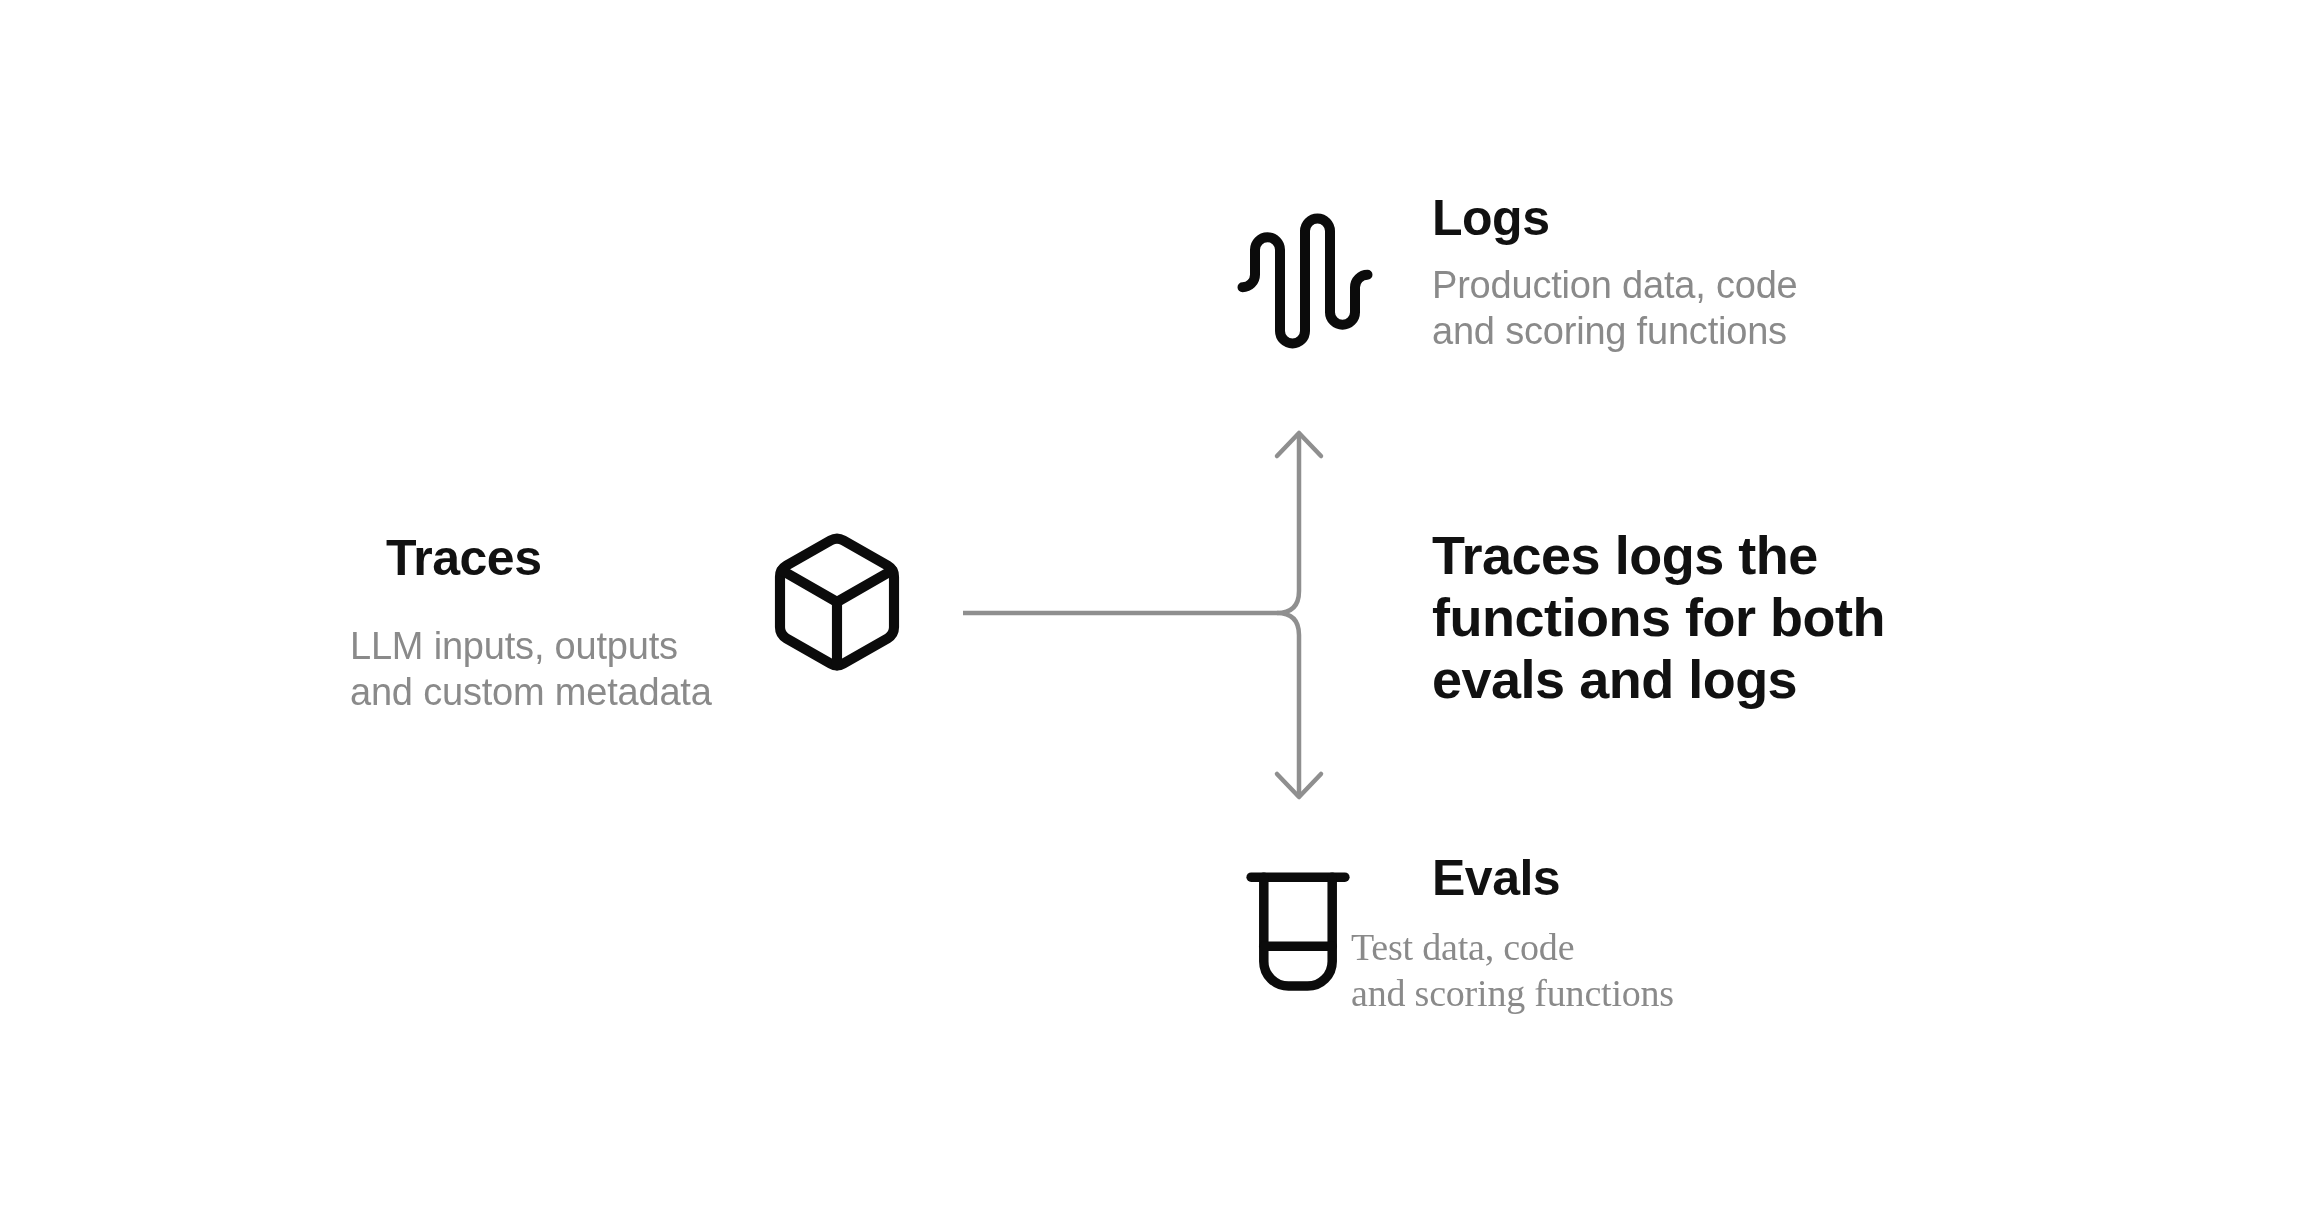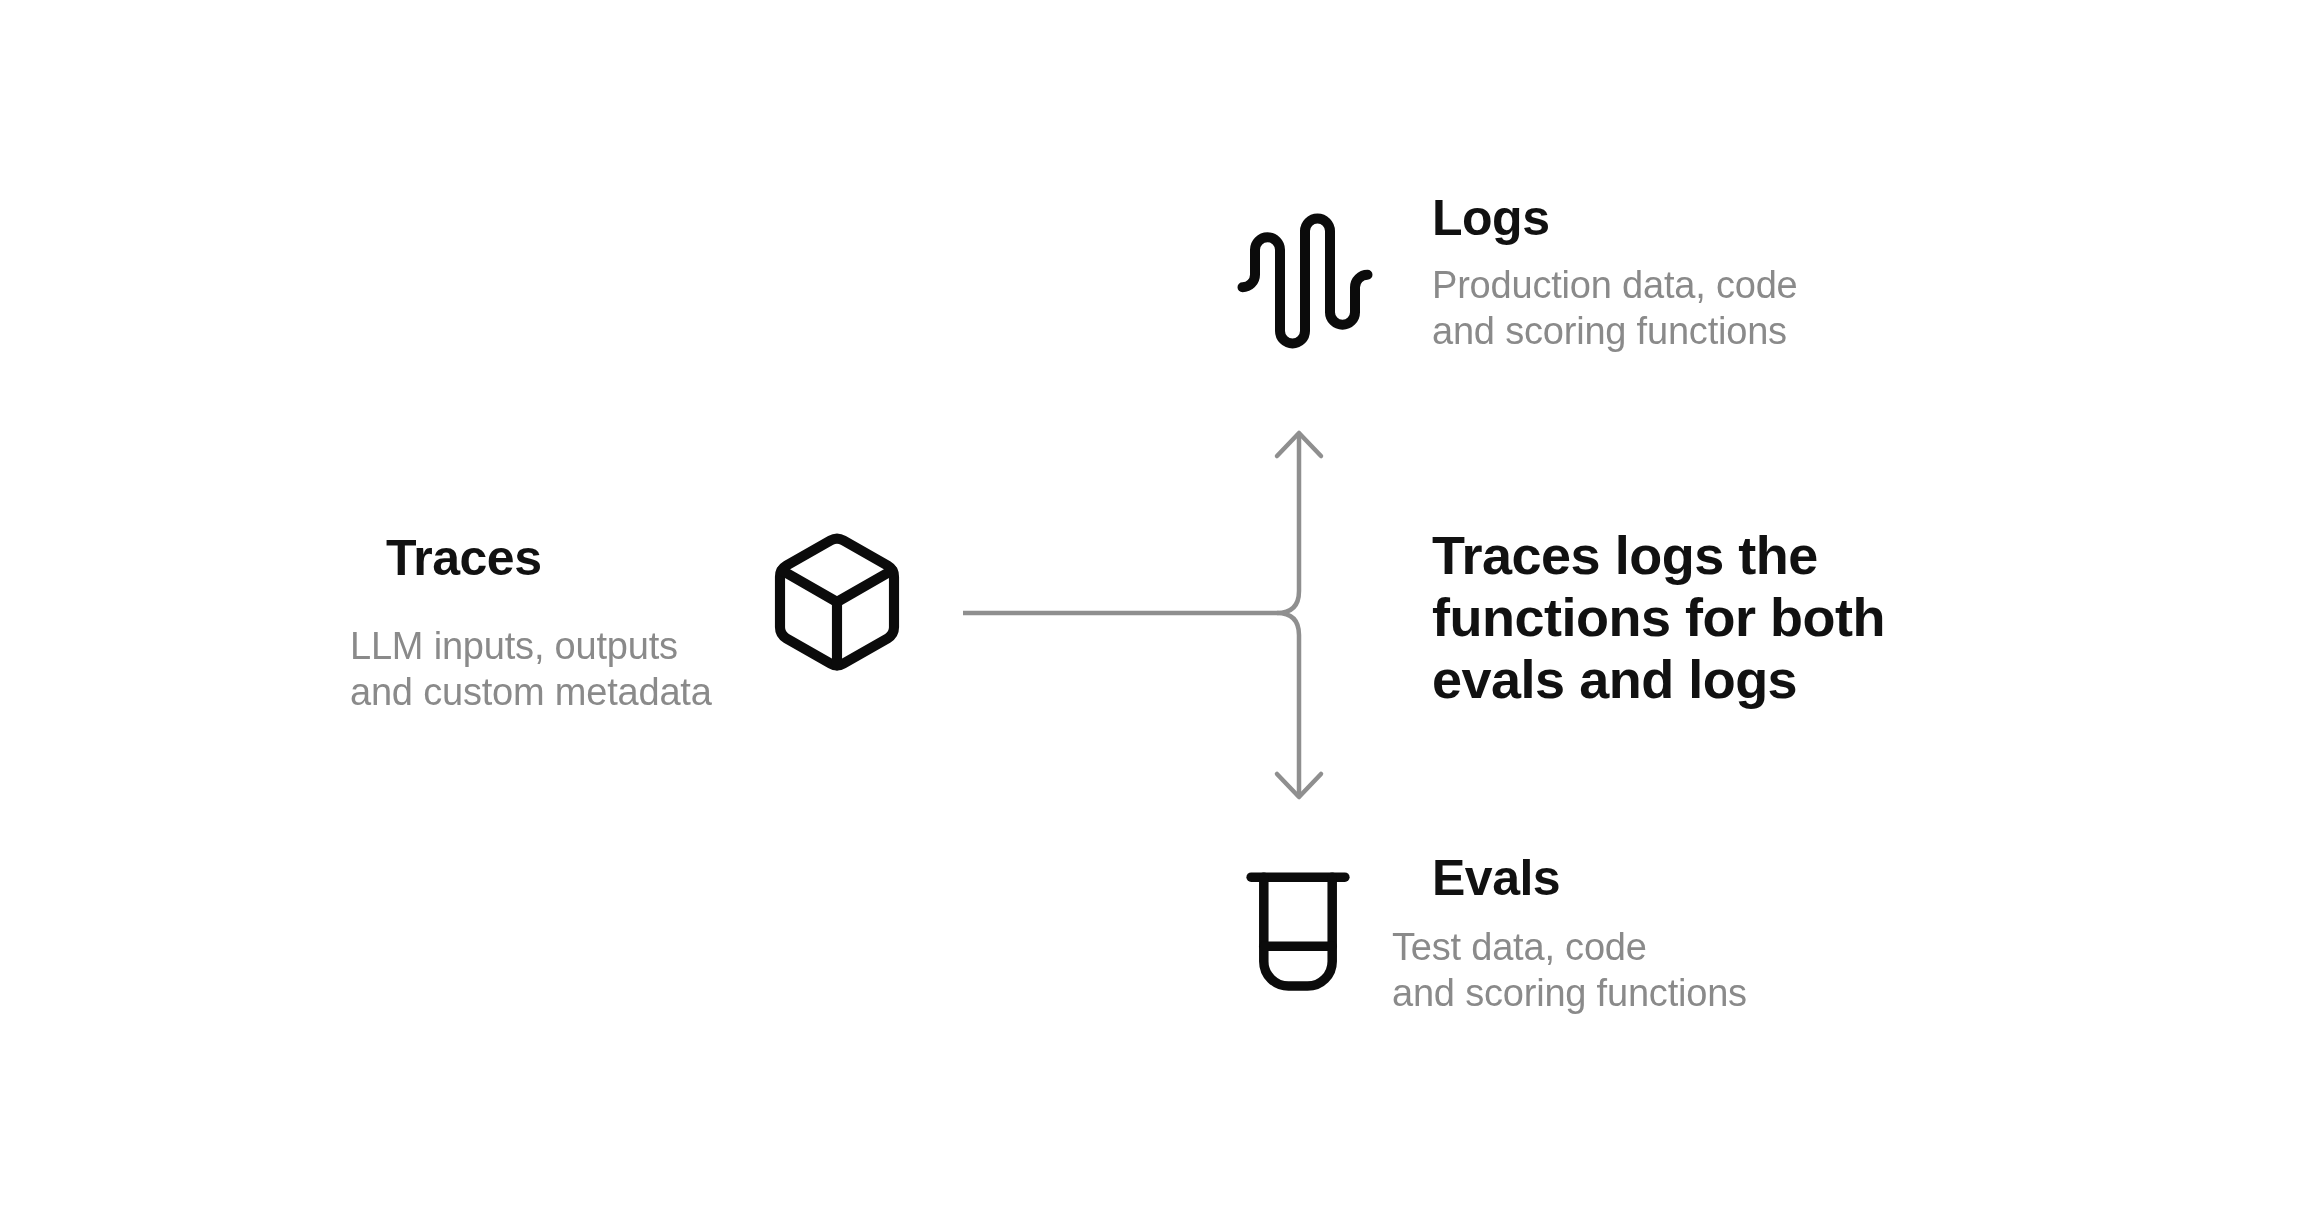--- a/index.html
+++ b/index.html
@@ -59,21 +59,21 @@
     color: var(--c-connector);
   }
   
   .traces-title { left: 350px; top: 528px; margin-left: 36px; }
   .traces-desc  { left: 350px; top: 598px; margin-top: 25px; }
   .cube-icon-box { left: 761px; top: 526px; width: 152px; height: 152px; }
   .logs-title  { left: 1432px; top: 188px; }
   .logs-desc   { left: 1432px; top: 262px; }
   .wave-icon-box { left: 1230px; top: 206px; width: 150px; height: 150px; }
   .evals-title { left: 1432px; top: 848px; }
-  .evals-desc  { left: 1392px; top: 924px; }
+  .evals-desc  { left: 1351px; top: 924px; font-family: Liberation Serif, serif; }
   .beaker-icon-box { left: 1222px; top: 855px; width: 152px; height: 152px; }
 </style>
 </head>
 <body>
 
 <div class="stage" style="background: rgb(255, 255, 255);">
 
   <div class="node-title traces-title">Traces</div>
   <div class="node-desc traces-desc">
     <div>LLM inputs, outputs</div>

